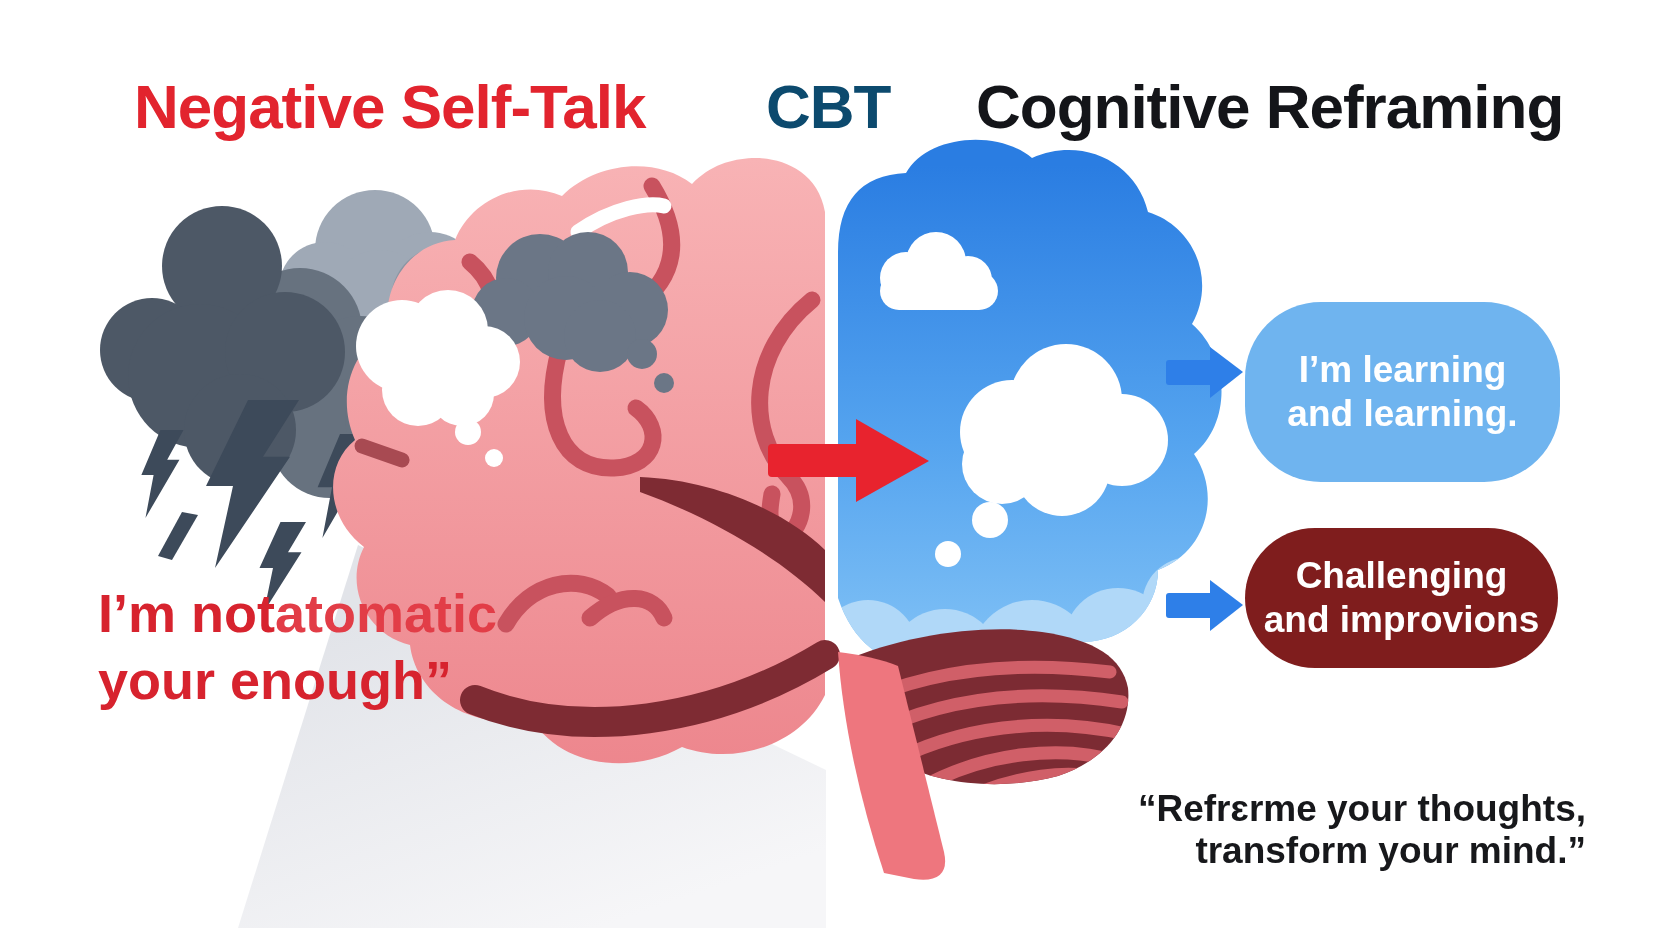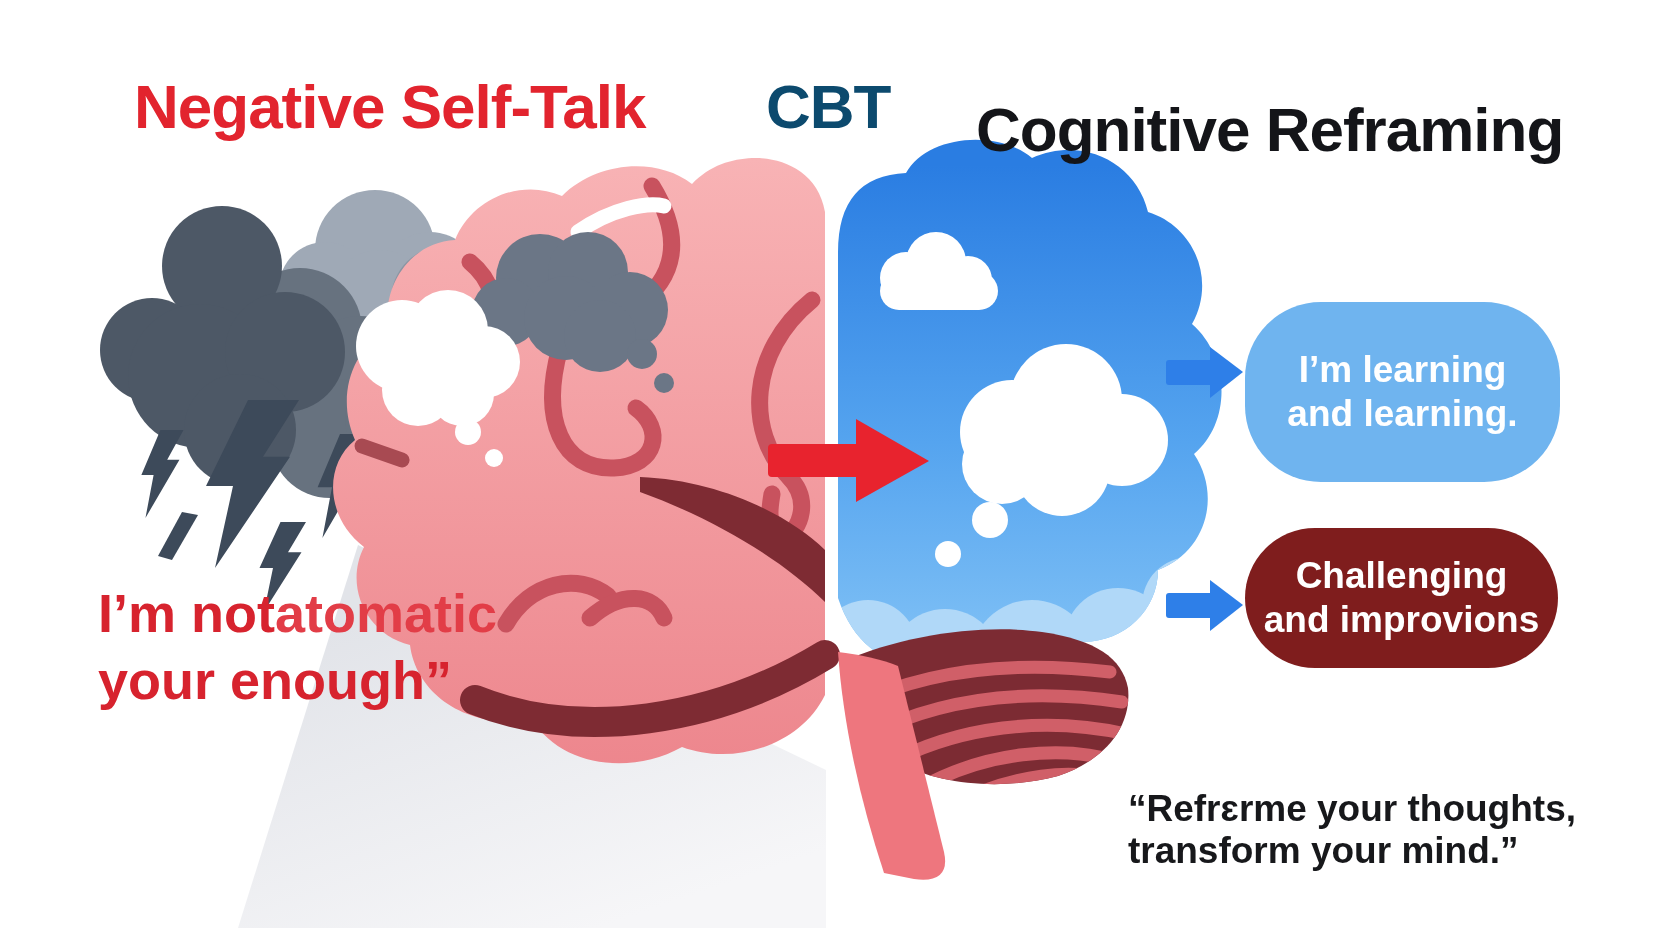--- a/index.html
+++ b/index.html
@@ -5,32 +5,32 @@
   html,body{margin:0;padding:0;background:#fff;}
   .stage{
     position:relative;width:1664px;height:928px;overflow:hidden;background:#ffffff;
     font-family:"Liberation Sans", sans-serif;
   }
   .scene{position:absolute;left:0;top:0;width:1664px;height:928px;}
   .txt{position:absolute;white-space:nowrap;}
   .title{font-weight:800;font-size:62px;letter-spacing:-1px;line-height:1;}
   .title-red{color:#e2242e;left:98px;top:76px;margin-left:36px;}
   .title-cbt{color:#0c4a6e;left:766px;top:76px;text-align:center;}
-  .title-cr{color:#141519;left:976px;top:76px;margin-top:23px;}
+  .title-cr{color:#141519;left:976px;top:76px;}
   .neg-quote{left:98px;top:580px;font-size:54px;line-height:1.24;color:#d7232e;}
   .neg-em{font-weight:800;color:#d7232e;}
   .neg-rest{font-weight:700;color:#e23d47;margin-left:0;}
   .neg-line2{font-weight:800;color:#d7232e;}
   .bubble{
     position:absolute;display:flex;flex-direction:column;align-items:center;justify-content:center;
     color:#ffffff;font-weight:800;text-align:center;line-height:1.18;
   }
   .bubble-1{left:1245px;top:302px;width:315px;height:180px;border-radius:76px;background:#6fb4ef;font-size:37px;}
   .bubble-2{left:1245px;top:528px;width:313px;height:140px;border-radius:70px;background:#7f1d1d;font-size:37px;}
-  .footer-quote{right:88px;top:788px;font-size:37px;font-weight:700;color:#17181b;line-height:1.14;white-space:nowrap;}
+  .footer-quote{right:78px;top:788px;text-align:right;font-size:37px;font-weight:700;color:#17181b;line-height:1.14;white-space:nowrap;}
 </style>
 </head>
 <body>
 
 <div class="stage">
 
   <svg class="scene" viewBox="0 0 1664 928">
     <defs>
       <linearGradient id="pinkGrad" gradientUnits="userSpaceOnUse" x1="600" y1="158" x2="600" y2="770">
         <stop offset="0" stop-color="#f8b3b5"></stop>

